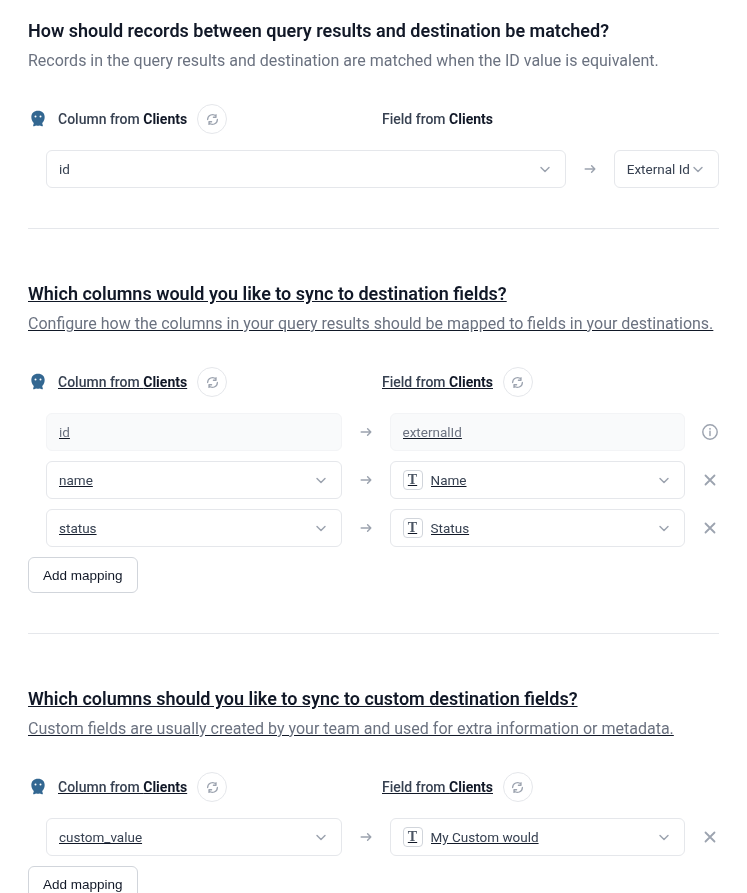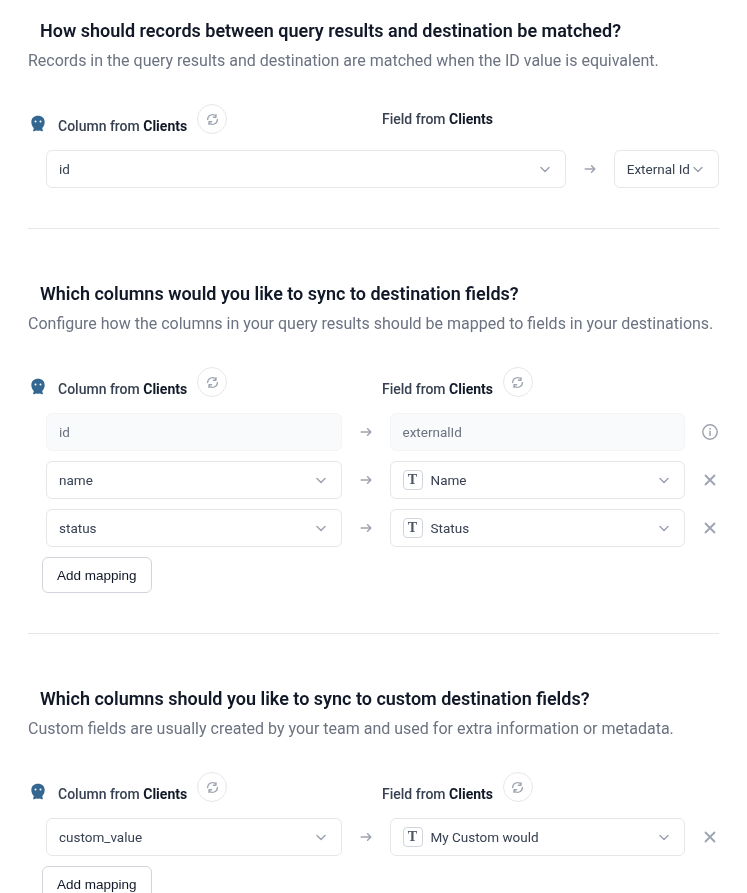--- a/index.html
+++ b/index.html
@@ -14,42 +14,43 @@
     width: 747px;
     padding: 20px 28px 28px 28px;
   }
   .section {
     padding-top: 0;
     padding-bottom: 40px;
   }
   .section + .section {
     border-top: 1px solid #e5e7eb;
     padding-top: 54px;
+    text-decoration: underline;
   }
   .section-title {
     font-size: 18px;
     font-weight: 600;
-    margin: 0 0 10px 12px;
+    margin: 0 0 10px 0;
     color: #111827;
   }
   .section-desc {
     font-size: 16px;
     color: #6b7280;
     margin: 0 0 34px 0;
   }
 
   .headers-row {
     display: flex;
     align-items: center;
     gap: 16px;
     margin-bottom: 16px;
   }
   .header-group {
     display: flex;
-    align-items: flex-end;
+    align-items: center;
     gap: 10px;
   }
   .left-col { width: 306px; }
   .arrow-col { width: 16px; flex: 0 0 16px; display:flex; align-items:center; justify-content:center;}
   .right-col { width: 280px; }
   .trail-col { width: 18px; display:flex; align-items:center; justify-content:center;}
   .elephant {
     width: 20px; height: 20px;
     display: inline-block;
   }
@@ -137,21 +138,20 @@
     margin-top: 10px;
     height: 36px;
     padding: 0 14px;
     border: 1px solid #d1d5db;
     background: #fff;
     border-radius: 6px;
     font-size: 13.5px;
     font-weight: 500;
     color: #111827;
     cursor: pointer;
-    margin-left: 14px;
   }
 </style>
 </head>
 <body>
 
 <svg width="0" height="0" style="position:absolute">
   <defs>
     <symbol id="i-chevron-down" viewBox="0 0 20 20">
         <path fill="none" stroke="currentColor" stroke-width="1.8" stroke-linecap="round" stroke-linejoin="round" d="M5 8l5 5 5-5"></path>
       </symbol>

